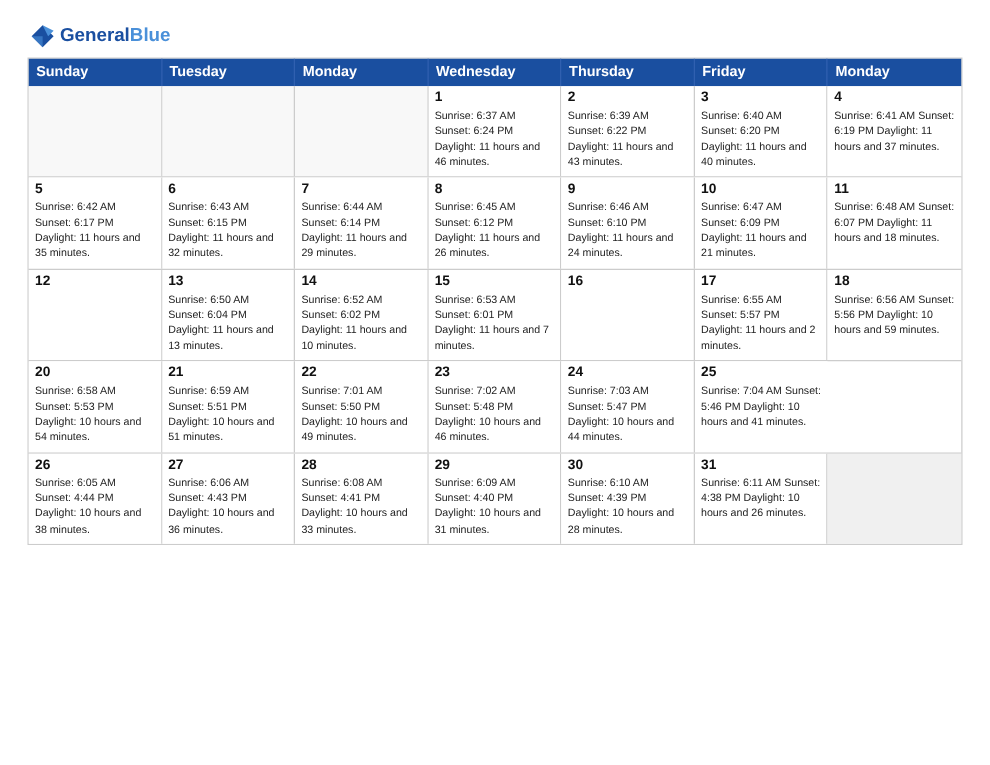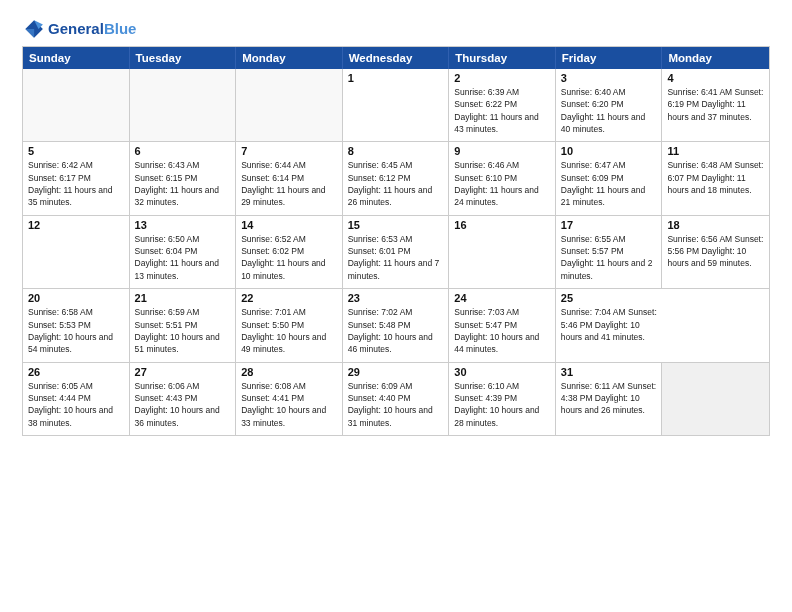--- a/index.html
+++ b/index.html
@@ -143,20 +143,24 @@
         <div class="cal-header-cell">Friday</div>
         <div class="cal-header-cell">Monday</div>
       </div>
     <div class="calendar-body">
     <div class="cal-row">
           <div class="cal-cell empty"></div>
           <div class="cal-cell empty"></div>
           <div class="cal-cell empty"></div>
           <div class="cal-cell">
             <span class="day-num">1</span>
+            <div class="day-info">Sunrise: 6:37 AM
+Sunset: 6:24 PM
+Daylight: 11 hours
+and 46 minutes.</div>
           </div>
           <div class="cal-cell">
             <span class="day-num">2</span>
             <div class="day-info">Sunrise: 6:39 AM
 Sunset: 6:22 PM
 Daylight: 11 hours
 and 43 minutes.</div>
           </div>
           <div class="cal-cell">
             <span class="day-num">3</span>

